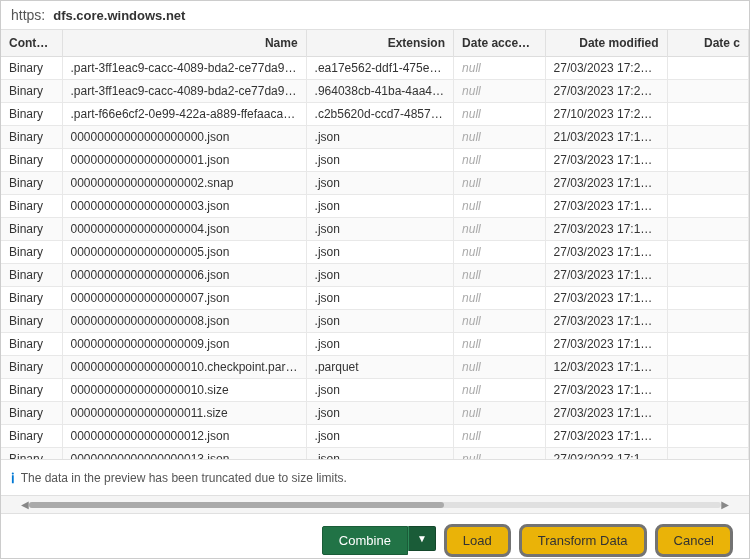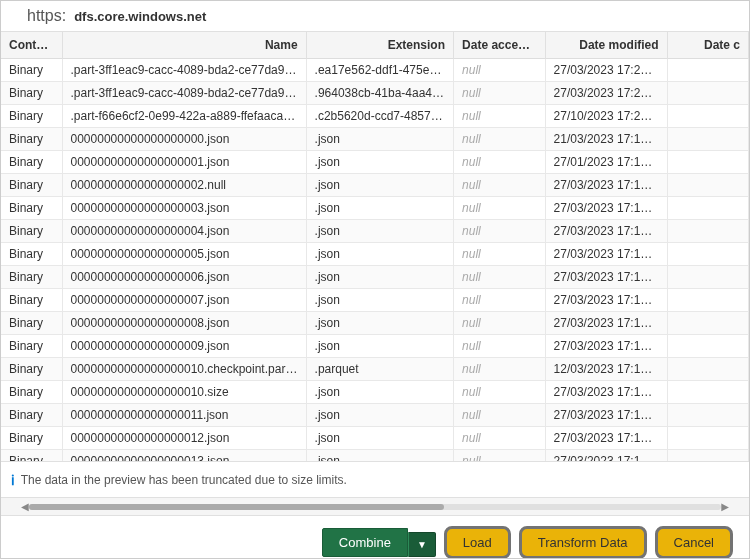--- a/index.html
+++ b/index.html
@@ -21,22 +21,21 @@
       align-items: center;
       gap: 8px;
       font-size: 13px;
       font-weight: 600;
       color: #333;
     }
 
     .title-bar .url-label {
       font-weight: 400;
       color: #555;
-      font-size: 16px;
-      margin-left: 16px;
+      font-size: 14px;
     }
 
     .table-container {
       width: 100%;
       overflow-x: hidden;
       overflow-y: auto;
       height: 430px;
       border-bottom: 1px solid #e0e0e0;
     }
 
@@ -167,21 +166,21 @@
 
     .btn-primary {
       background: #217346;
       color: #fff;
       border: 1px solid #1a5c38;
       border-radius: 2px 0 0 2px;
     }
 
     .btn-combine-wrapper {
       display: flex;
-      align-items: flex-end;
+      align-items: flex-start;
       margin-left: 44px;
     }
 
     .btn-combine-arrow {
       background: #1a5c38;
       color: #fff;
       border: 1px solid #14472b;
       border-left: 1px solid #2d8a58;
       padding: 6px 8px;
       cursor: pointer;
@@ -245,26 +244,26 @@
           <td class="col-extension">.json</td>
           <td class="col-date-accessed null-cell">null</td>
           <td class="col-date-modified">21/03/2023 17:19:26</td>
           <td class="col-date-c"></td>
         </tr>
         <tr>
           <td class="col-content">Binary</td>
           <td class="col-name">00000000000000000001.json</td>
           <td class="col-extension">.json</td>
           <td class="col-date-accessed null-cell">null</td>
-          <td class="col-date-modified">27/01/2023 17:19:27</td>
-          <td class="col-date-c"></td>
-        </tr>
-        <tr>
-          <td class="col-content">Binary</td>
-          <td class="col-name">00000000000000000002.null</td>
+          <td class="col-date-modified">27/03/2023 17:19:27</td>
+          <td class="col-date-c"></td>
+        </tr>
+        <tr>
+          <td class="col-content">Binary</td>
+          <td class="col-name">00000000000000000002.snap</td>
           <td class="col-extension">.json</td>
           <td class="col-date-accessed null-cell">null</td>
           <td class="col-date-modified">27/03/2023 17:19:29</td>
           <td class="col-date-c"></td>
         </tr>
         <tr>
           <td class="col-content">Binary</td>
           <td class="col-name">00000000000000000003.json</td>
           <td class="col-extension">.json</td>
           <td class="col-date-accessed null-cell">null</td>
@@ -330,21 +329,21 @@
         <tr>
           <td class="col-content">Binary</td>
           <td class="col-name">00000000000000000010.size</td>
           <td class="col-extension">.json</td>
           <td class="col-date-accessed null-cell">null</td>
           <td class="col-date-modified">27/03/2023 17:19:45</td>
           <td class="col-date-c"></td>
         </tr>
         <tr>
           <td class="col-content">Binary</td>
-          <td class="col-name">00000000000000000011.json</td>
+          <td class="col-name">00000000000000000011.size</td>
           <td class="col-extension">.json</td>
           <td class="col-date-accessed null-cell">null</td>
           <td class="col-date-modified">27/03/2023 17:19:47</td>
           <td class="col-date-c"></td>
         </tr>
         <tr>
           <td class="col-content">Binary</td>
           <td class="col-name">00000000000000000012.json</td>
           <td class="col-extension">.json</td>
           <td class="col-date-accessed null-cell">null</td>

